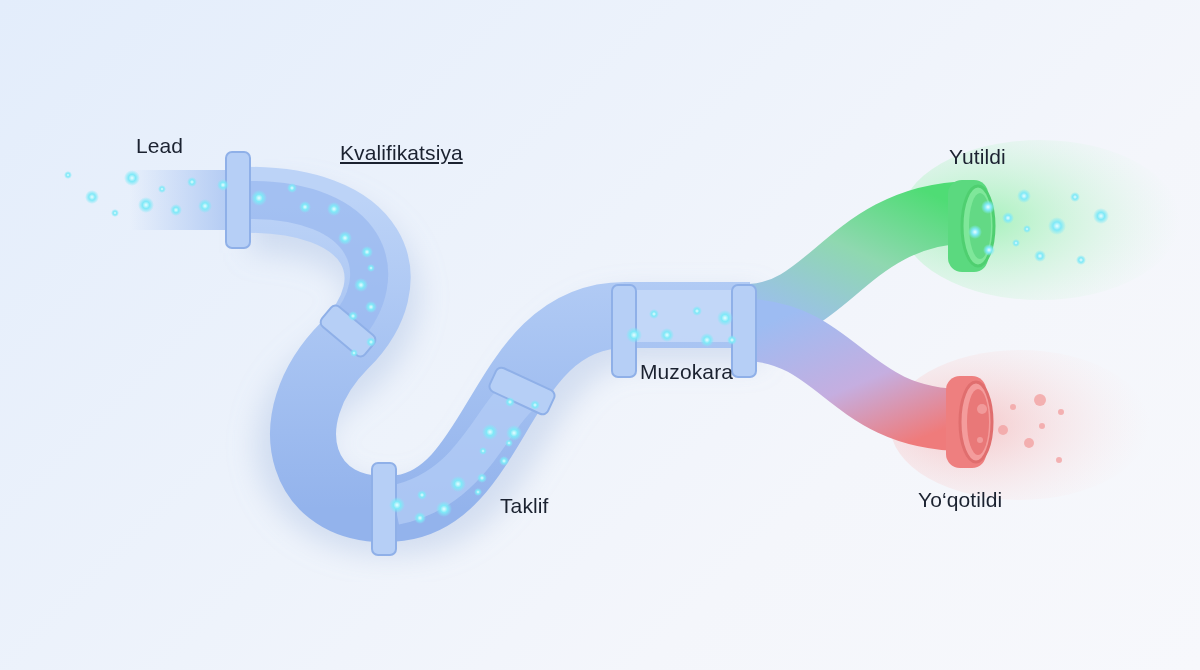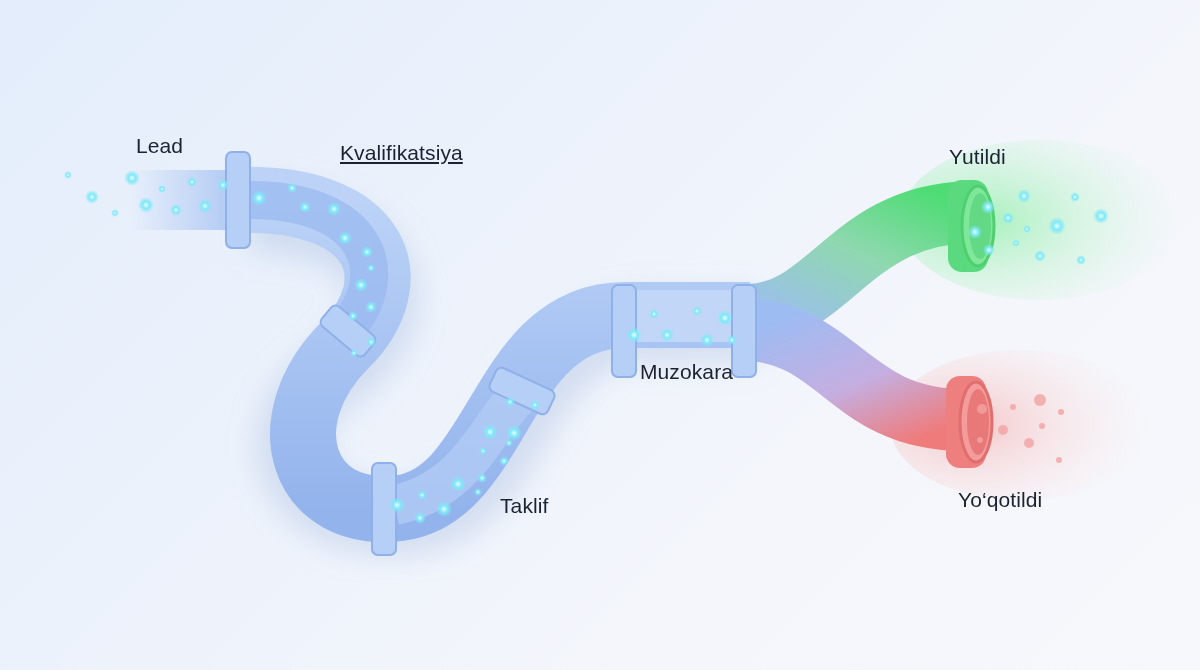--- a/index.html
+++ b/index.html
@@ -175,13 +175,13 @@
       <circle cx="1061" cy="412" r="3"></circle>
       <circle cx="1059" cy="460" r="3"></circle>
   </g>
 </svg>
 
 <div class="label" style="left:136px;top:134px;">Lead</div>
 <div class="label" style="left:340px;top:141px;text-decoration:underline;">Kvalifikatsiya</div>
 <div class="label" style="left:500px;top:494px;">Taklif</div>
 <div class="label" style="left:640px;top:360px;">Muzokara</div>
 <div class="label" style="left:949px;top:145px;">Yutildi</div>
-<div class="label" style="left:918px;top:488px;margin-left:40px;">Yo‘qotildi</div>
+<div class="label" style="left:918px;top:488px;">Yo‘qotildi</div>
 
 </body></html>

